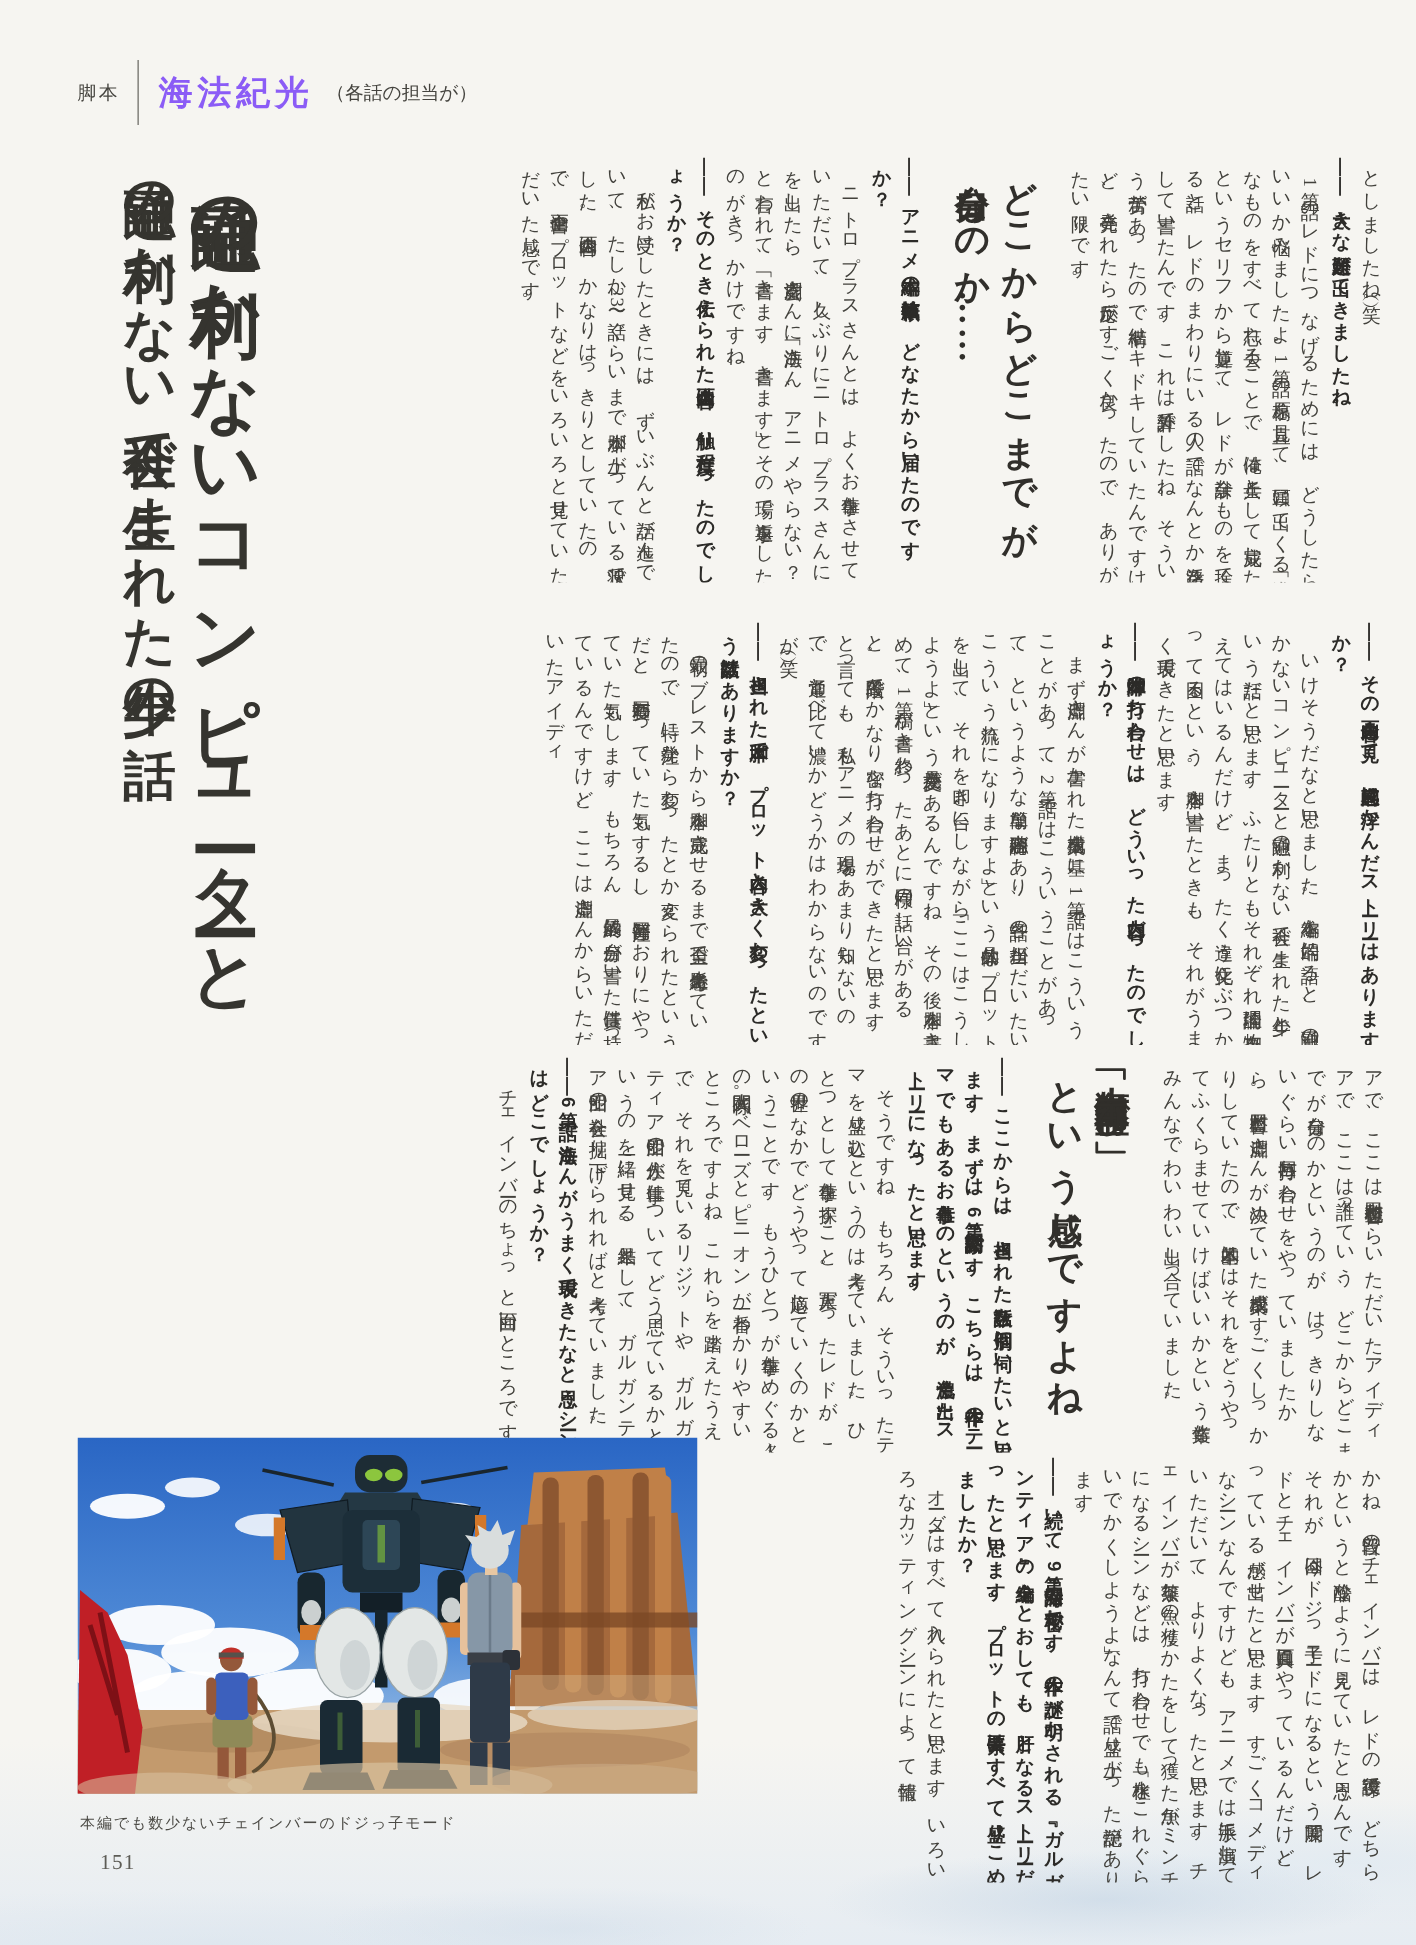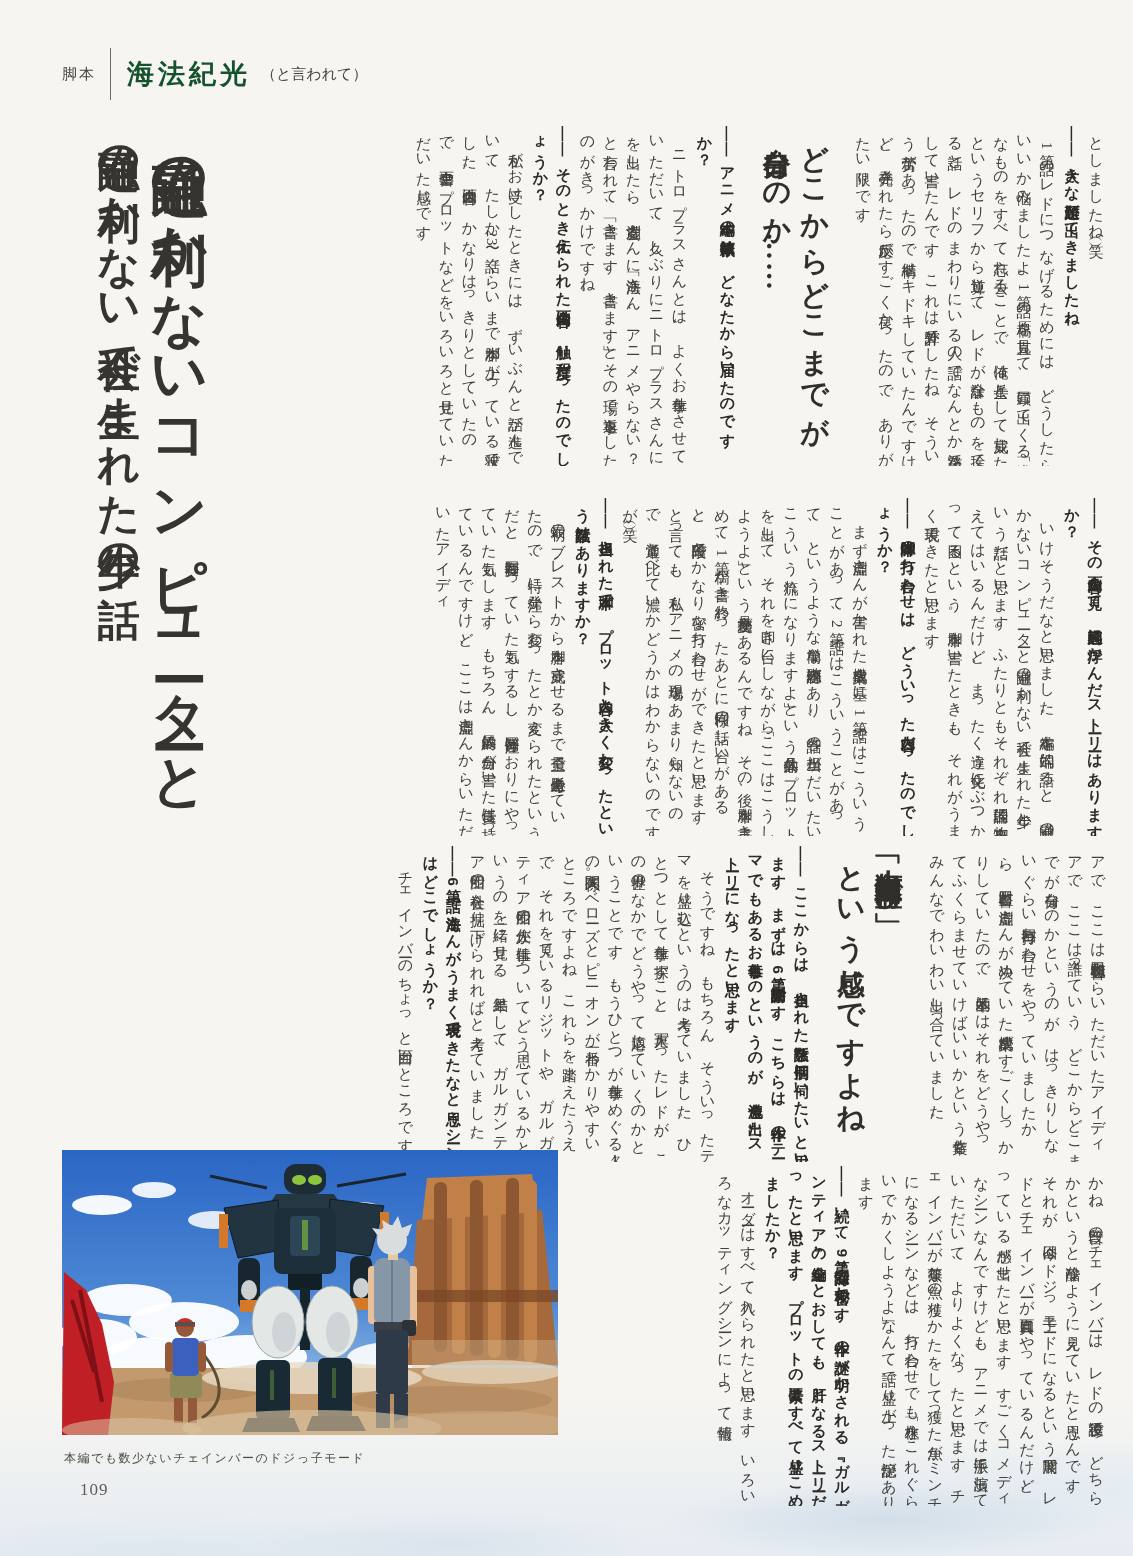--- a/index.html
+++ b/index.html
@@ -5,21 +5,21 @@
   html,body{margin:0;padding:0;}
   body{width:1133px;height:1556px;position:relative;overflow:hidden;
        font-family:"Liberation Serif","DejaVu Serif",serif;
        background:#f6f5f1;color:#3f3e3a;}
   .sans{font-family:Liberation Sans, sans-serif;}
 
   
   .header{position:absolute;top:48px;left:62px;display:flex;align-items:center;z-index:3;text-align:center;}
   .header .role{font-size:15px;letter-spacing:2px;color:#45443f;}
   .header .rule{width:1px;height:52px;background:#6b6a64;margin:0 16px 0 14px;}
-  .header .name{font-size:27px;font-weight:bold;letter-spacing:4px;color:#14532d;}
+  .header .name{font-size:27px;font-weight:bold;letter-spacing:4px;color:#8b5cf6;}
   .header .affil{font-size:15px;margin-left:10px;color:#45443f;}
 
   
   .headline{position:absolute;top:116px;left:90px;height:830px;writing-mode:vertical-rl;
             text-orientation:mixed;z-index:3;color:#35342f;}
   .headline .hl1{font-size:56px;font-weight:bold;line-height:1.16;letter-spacing:2px;margin:0;}
   .headline .hl2{font-size:42px;font-weight:bold;line-height:1.35;letter-spacing:1px;margin:0;}
 
   
   .band{position:absolute;writing-mode:vertical-rl;text-orientation:mixed;overflow:hidden;
@@ -52,21 +52,21 @@
       radial-gradient(ellipse 500px 60px at 15% 100%, rgba(215,226,236,.5), rgba(215,226,236,0) 75%),
       linear-gradient(to bottom, rgba(246,245,241,0) 0%, rgba(228,235,242,.9) 100%);}
 </style>
 </head>
 <body>
 
 <div class="header">
   <span class="role">脚本</span>
   <span class="rule"></span>
   <span class="name">海法紀光</span>
-  <span class="affil">（と言われて）</span>
+  <span class="affil">（各話の担当が）</span>
 </div>
 
 <div class="headline">
   <p class="hl1">融通の利かないコンピューターと</p>
   <p class="hl2">融通の利かない社会で生まれた少年の話</p>
 </div>
 
 <div class="band band-1">
     <p class="seg seg-tail">としましたね（笑）。</p>
     <p class="seg seg-q">――大きな難題が出てきましたね。</p>
@@ -204,14 +204,14 @@
     </g>
     <g>
       <ellipse cx="250" cy="278" rx="130" ry="18" fill="#d9c3a2" opacity=".65"></ellipse>
       <ellipse cx="420" cy="275" rx="90" ry="14" fill="#cdb08b" opacity=".5"></ellipse>
       <ellipse cx="70" cy="280" rx="70" ry="12" fill="#d9c3a2" opacity=".55"></ellipse>
     </g>
   </svg>
 </div>
 
 <div class="caption sans">本編でも数少ないチェインバーのドジっ子モード</div>
-<div class="pagenum">109</div>
+<div class="pagenum">151</div>
 <div class="bottom-clouds"></div>
 
 </body></html>

